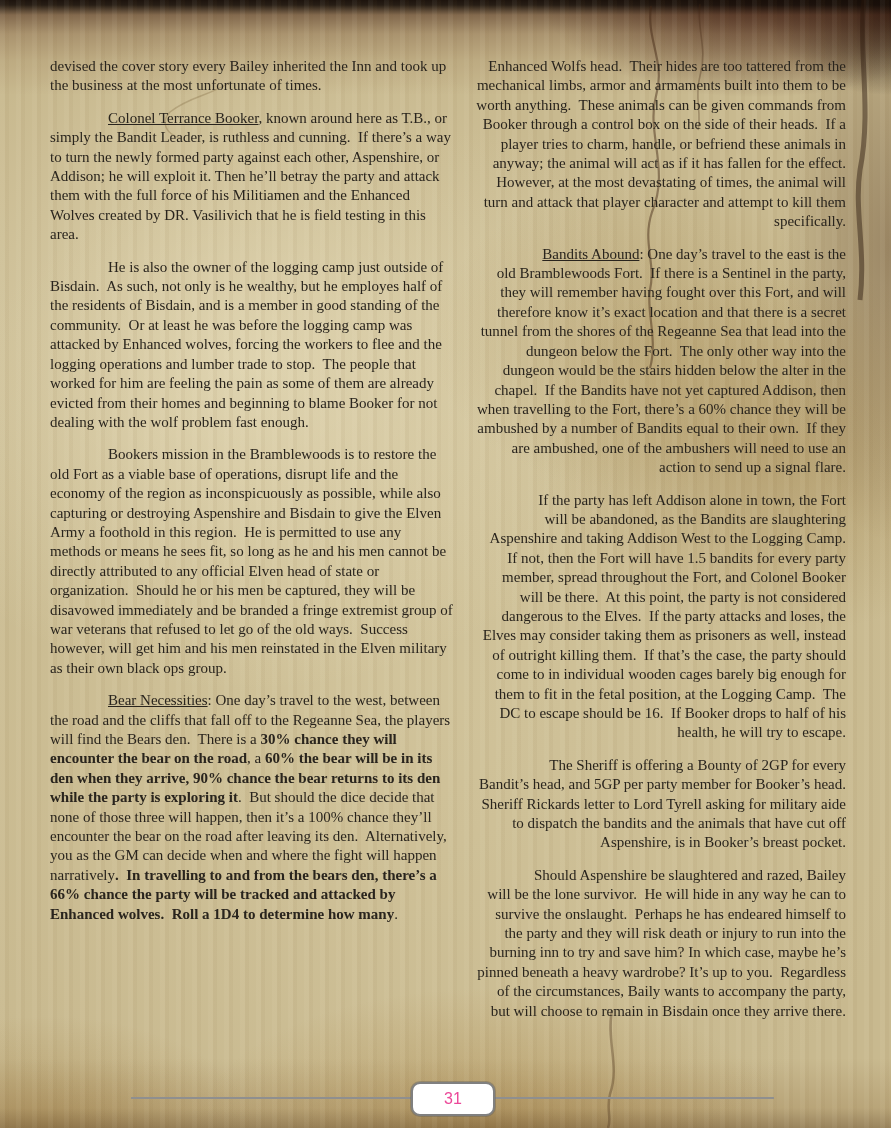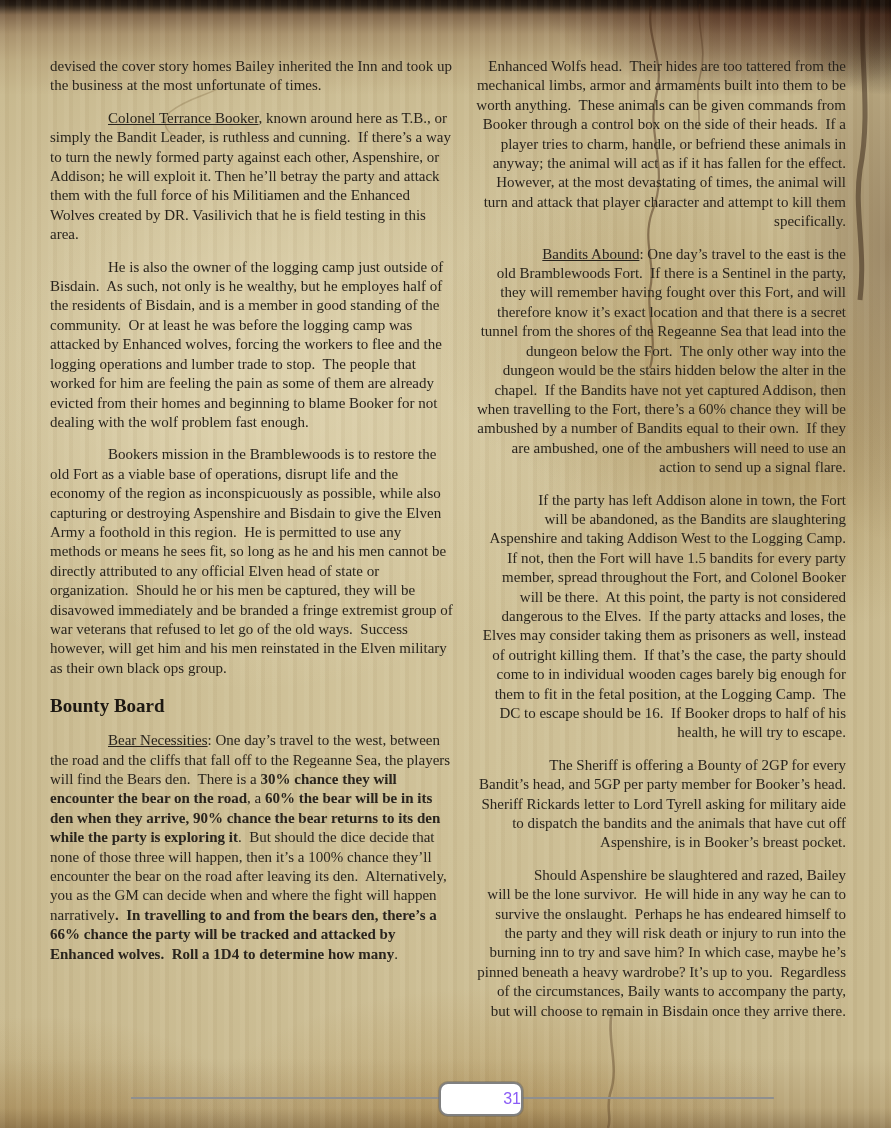--- a/index.html
+++ b/index.html
@@ -30,44 +30,43 @@
   .col p{margin:0 0 13px 0;white-space:pre-wrap;}
   .col p.indent{text-indent:58px;}
   .col h2{font-size:19px;line-height:22px;font-weight:bold;color:#1d1812;margin:17px 0 14px 0;}
   span.u{text-decoration:underline;}
   span.b{font-weight:bold;}
   .footer-rule{position:absolute;left:131px;top:1097px;width:643px;height:2px;background:#8f8f8f;}
   .page-number-box{
     position:absolute;left:411px;top:1082px;width:80px;height:30px;
     background:#ffffff;border:2px solid #808080;border-radius:9px;
     box-shadow:0 0 0 1px rgba(90,90,90,0.35);
-    display:flex;align-items:center;justify-content:flex-end;
-    font-family:"Liberation Sans", sans-serif;font-size:16px;color:#8b5cf6;margin-left:28px;
+    display:flex;align-items:center;justify-content:center;
+    font-family:"Liberation Sans", sans-serif;font-size:16px;color:#ec4899;
   }
 </style>
 </head>
 <body>
 
 <div class="page">
 
   <svg class="cracks" width="891" height="1128" viewBox="0 0 891 1128">
     <path d="M651 6 C646 40 666 62 656 96 C646 132 670 170 652 212 C642 242 656 262 650 290 C646 310 658 340 650 368" fill="none" stroke="rgba(62,36,18,0.45)" stroke-width="2.2"></path>
     <path d="M700 4 C696 28 708 48 700 76 C694 98 702 112 698 130" fill="none" stroke="rgba(62,36,18,0.30)" stroke-width="1.6"></path>
     <path d="M864 0 C858 50 872 110 860 170 C854 210 866 250 860 300" fill="none" stroke="rgba(40,22,12,0.45)" stroke-width="5"></path>
     <path d="M612 1010 C606 1040 620 1066 610 1094 C606 1108 612 1120 608 1128" fill="none" stroke="rgba(70,44,20,0.35)" stroke-width="2.5"></path>
     <path d="M230 82 C210 96 190 96 170 112 C160 122 166 134 180 138" fill="none" stroke="rgba(120,95,55,0.30)" stroke-width="1.5"></path>
   </svg>
 
   <div class="cols">
     <div class="col left">
-        <p><span>devised the cover story homes Bailey inherited the Inn and took up the business at the most unfortunate of times.</span></p>
+        <p><span>devised the cover story every Bailey inherited the Inn and took up the business at the most unfortunate of times.</span></p>
         <p class="indent"><span class="u">Colonel Terrance Booker</span><span>, known around here as T.B., or simply the Bandit Leader, is ruthless and cunning.  If there’s a way to turn the newly formed party against each other, Aspenshire, or Addison; he will exploit it. Then he’ll betray the party and attack them with the full force of his Militiamen and the Enhanced Wolves created by DR. Vasilivich that he is field testing in this area.</span></p>
         <p class="indent"><span>He is also the owner of the logging camp just outside of Bisdain.  As such, not only is he wealthy, but he employes half of the residents of Bisdain, and is a member in good standing of the community.  Or at least he was before the logging camp was attacked by Enhanced wolves, forcing the workers to flee and the logging operations and lumber trade to stop.  The people that worked for him are feeling the pain as some of them are already evicted from their homes and beginning to blame Booker for not dealing with the wolf problem fast enough.</span></p>
         <p class="indent"><span>Bookers mission in the Bramblewoods is to restore the old Fort as a viable base of operations, disrupt life and the economy of the region as inconspicuously as possible, while also capturing or destroying Aspenshire and Bisdain to give the Elven Army a foothold in this region.  He is permitted to use any methods or means he sees fit, so long as he and his men cannot be directly attributed to any official Elven head of state or organization.  Should he or his men be captured, they will be disavowed immediately and be branded a fringe extremist group of war veterans that refused to let go of the old ways.  Success however, will get him and his men reinstated in the Elven military as their own black ops group.</span></p>
-        <h2>Bounty Board</h2>
         <p class="indent"><span class="u">Bear Necessities</span><span>: One day’s travel to the west, between the road and the cliffs that fall off to the Regeanne Sea, the players will find the Bears den.  There is a </span><span class="b">30% chance they will encounter the bear on the road</span><span>, a </span><span class="b">60% the bear will be in its den when they arrive, 90% chance the bear returns to its den while the party is exploring it</span><span>.  But should the dice decide that none of those three will happen, then it’s a 100% chance they’ll encounter the bear on the road after leaving its den.  Alternatively, you as the GM can decide when and where the fight will happen narratively</span><span class="b">.  In travelling to and from the bears den, there’s a 66% chance the party will be tracked and attacked by Enhanced wolves.  Roll a 1D4 to determine how many</span><span>.</span></p>
       </div>
     <div class="col right">
         <p><span>Enhanced Wolfs head.  Their hides are too tattered from the mechanical limbs, armor and armaments built into them to be worth anything.  These animals can be given commands from Booker through a control box on the side of their heads.  If a player tries to charm, handle, or befriend these animals in anyway; the animal will act as if it has fallen for the effect.  However, at the most devastating of times, the animal will turn and attack that player character and attempt to kill them specifically.</span></p>
         <p class="indent"><span class="u">Bandits Abound</span><span>: One day’s travel to the east is the old Bramblewoods Fort.  If there is a Sentinel in the party, they will remember having fought over this Fort, and will therefore know it’s exact location and that there is a secret tunnel from the shores of the Regeanne Sea that lead into the dungeon below the Fort.  The only other way into the dungeon would be the stairs hidden below the alter in the chapel.  If the Bandits have not yet captured Addison, then when travelling to the Fort, there’s a 60% chance they will be ambushed by a number of Bandits equal to their own.  If they are ambushed, one of the ambushers will need to use an action to send up a signal flare.</span></p>
         <p class="indent"><span>If the party has left Addison alone in town, the Fort will be abandoned, as the Bandits are slaughtering Aspenshire and taking Addison West to the Logging Camp.  If not, then the Fort will have 1.5 bandits for every party member, spread throughout the Fort, and Colonel Booker will be there.  At this point, the party is not considered dangerous to the Elves.  If the party attacks and loses, the Elves may consider taking them as prisoners as well, instead of outright killing them.  If that’s the case, the party should come to in individual wooden cages barely big enough for them to fit in the fetal position, at the Logging Camp.  The DC to escape should be 16.  If Booker drops to half of his health, he will try to escape.</span></p>
         <p class="indent"><span>The Sheriff is offering a Bounty of 2GP for every Bandit’s head, and 5GP per party member for Booker’s head.  Sheriff Rickards letter to Lord Tyrell asking for military aide to dispatch the bandits and the animals that have cut off Aspenshire, is in Booker’s breast pocket.</span></p>
         <p class="indent"><span>Should Aspenshire be slaughtered and razed, Bailey will be the lone survivor.  He will hide in any way he can to survive the onslaught.  Perhaps he has endeared himself to the party and they will risk death or injury to run into the burning inn to try and save him? In which case, maybe he’s pinned beneath a heavy wardrobe? It’s up to you.  Regardless of the circumstances, Baily wants to accompany the party, but will choose to remain in Bisdain once they arrive there.</span></p>
       </div>
   </div>

